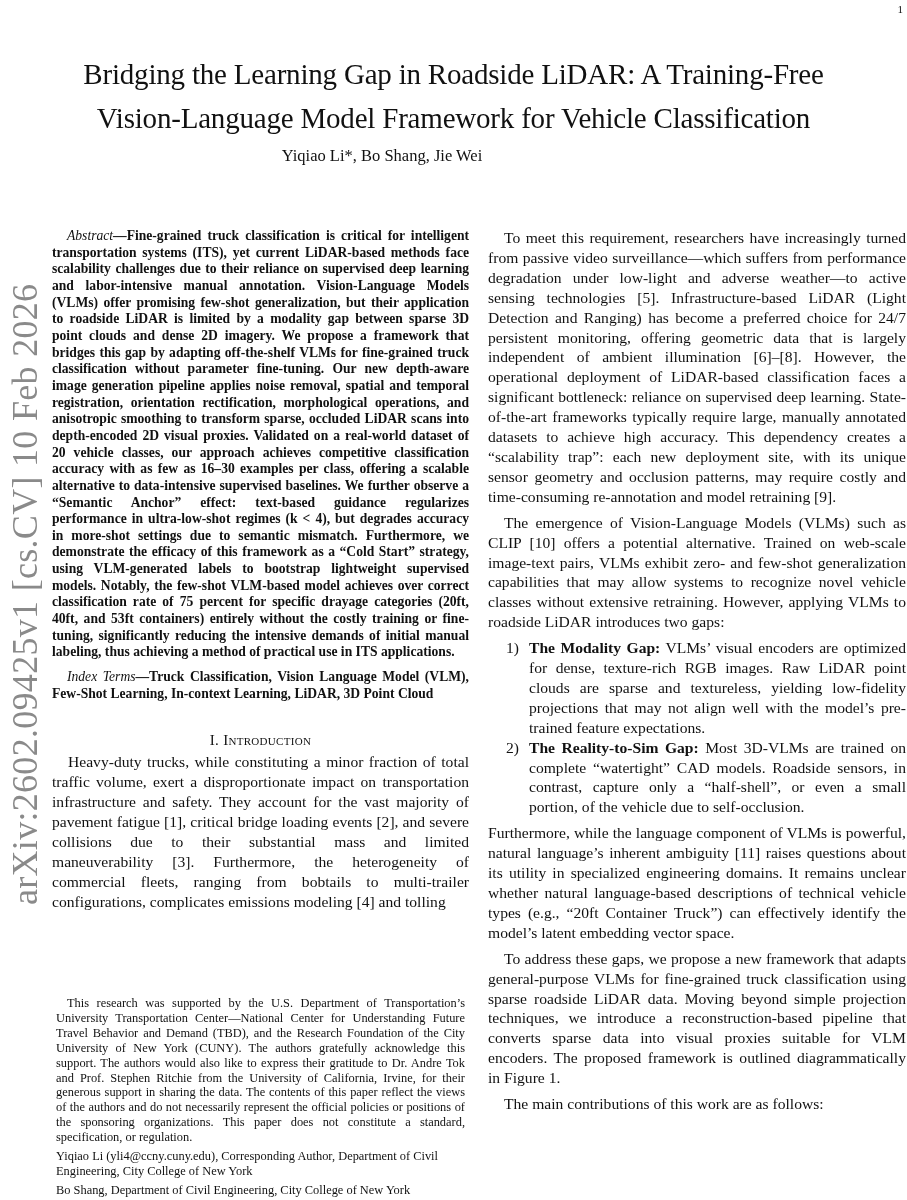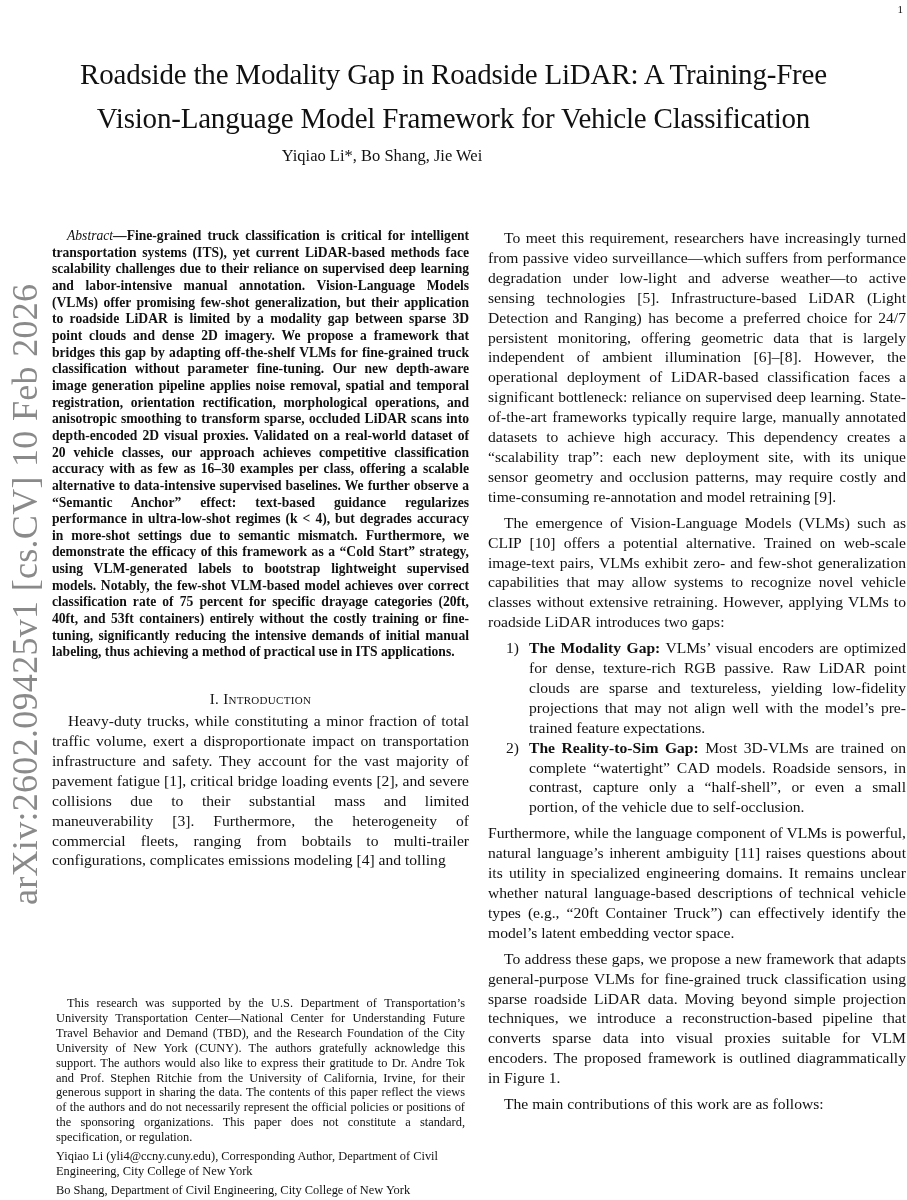--- a/index.html
+++ b/index.html
@@ -133,50 +133,51 @@
 </head>
 <body>
 
 <div>
 
   <div class="page-number">1</div>
 
   <div class="arxiv-stamp">arXiv:2602.09425v1  [cs.CV]  10 Feb 2026</div>
 
   <h1 class="title">
-    <span>Roadside the Modality Gap in Roadside LiDAR: A Training-Free</span>
+    <span>Bridging the Learning Gap in Roadside LiDAR: A Training-Free</span>
     <span>Vision-Language Model Framework for Vehicle Classification</span>
   </h1>
 
   <div class="authors">Yiqiao Li*, Bo Shang, Jie Wei</div>
 
   <div class="col col-left">
     <p class="abstract"><span class="lead-italic">Abstract</span><span>—Fine-grained truck classification is critical for intel­ligent transportation systems (ITS), yet current LiDAR-based methods face scalability challenges due to their reliance on supervised deep learning and labor-intensive manual annotation. Vision-Language Models (VLMs) offer promising few-shot gen­eralization, but their application to roadside LiDAR is limited by a modality gap between sparse 3D point clouds and dense 2D imagery. We propose a framework that bridges this gap by adapting off-the-shelf VLMs for fine-grained truck classification without parameter fine-tuning. Our new depth-aware image generation pipeline applies noise removal, spatial and temporal registration, orientation rectification, morphological operations, and anisotropic smoothing to transform sparse, occluded LiDAR scans into depth-encoded 2D visual proxies. Validated on a real-world dataset of 20 vehicle classes, our approach achieves competitive classification accuracy with as few as 16–30 exam­ples per class, offering a scalable alternative to data-intensive supervised baselines. We further observe a “Semantic Anchor” effect: text-based guidance regularizes performance in ultra-low-shot regimes (k &lt; 4), but degrades accuracy in more-shot settings due to semantic mismatch. Furthermore, we demonstrate the efficacy of this framework as a “Cold Start” strategy, using VLM-generated labels to bootstrap lightweight supervised models. Notably, the few-shot VLM-based model achieves over correct classification rate of 75 percent for specific drayage categories (20ft, 40ft, and 53ft containers) entirely without the costly training or fine-tuning, significantly reducing the intensive demands of initial manual labeling, thus achieving a method of practical use in ITS applications.</span></p>
 
+    <p class="index-terms"><span class="lead-italic">Index Terms</span><span>—Truck Classification, Vision Language Model (VLM), Few-Shot Learning, In-context Learning, LiDAR, 3D Point Cloud</span></p>
 
     <div class="section-heading">
       <span class="roman">I.</span><span class="sc">Introduction</span>
     </div>
 
     <p class="para">Heavy-duty trucks, while constituting a minor fraction of total traffic volume, exert a disproportionate impact on transportation infrastructure and safety. They account for the vast majority of pavement fatigue [1], critical bridge loading events [2], and severe collisions due to their substantial mass and limited maneuverability [3]. Furthermore, the heterogene­ity of commercial fleets, ranging from bobtails to multi-trailer configurations, complicates emissions modeling [4] and tolling</p>
   </div>
 
   <div class="footnote">
     <p class="fn-main">This research was supported by the U.S. Department of Transportation’s University Transportation Center—National Center for Understanding Future Travel Behavior and Demand (TBD), and the Research Foundation of the City University of New York (CUNY). The authors gratefully acknowledge this support. The authors would also like to express their gratitude to Dr. Andre Tok and Prof. Stephen Ritchie from the University of California, Irvine, for their generous support in sharing the data. The contents of this paper reflect the views of the authors and do not necessarily represent the official policies or positions of the sponsoring organizations. This paper does not constitute a standard, specification, or regulation.</p>
     <p class="fn-affil">Yiqiao Li (yli4@ccny.cuny.edu), Corresponding Author, Department of Civil Engineering, City College of New York</p>
     <p class="fn-affil">Bo Shang, Department of Civil Engineering, City College of New York</p>
   </div>
 
   <div class="col col-right">
     <p class="para">To meet this requirement, researchers have increas­ingly turned from passive video surveillance—which suffers from performance degradation under low-light and adverse weather—to active sensing technologies [5]. Infrastructure-based LiDAR (Light Detection and Ranging) has become a preferred choice for 24/7 persistent monitoring, offering geometric data that is largely independent of ambient illumina­tion [6]–[8]. However, the operational deployment of LiDAR-based classification faces a significant bottleneck: reliance on supervised deep learning. State-of-the-art frameworks typically require large, manually annotated datasets to achieve high accuracy. This dependency creates a “scalability trap”: each new deployment site, with its unique sensor geometry and occlusion patterns, may require costly and time-consuming re-annotation and model retraining [9].</p>
     <p class="para right-para-gap">The emergence of Vision-Language Models (VLMs) such as CLIP [10] offers a potential alternative. Trained on web-scale image-text pairs, VLMs exhibit zero- and few-shot generalization capabilities that may allow systems to recognize novel vehicle classes without extensive retraining. However, applying VLMs to roadside LiDAR introduces two gaps:</p>
 
     <ol class="list">
       <li>
-        <span class="marker">1)</span><span class="item-title">The Modality Gap:</span><span> VLMs’ visual encoders are opti­mized for dense, texture-rich RGB passive. Raw LiDAR point clouds are sparse and textureless, yielding low-fidelity projections that may not align well with the model’s pre-trained feature expectations.</span>
+        <span class="marker">1)</span><span class="item-title">The Modality Gap:</span><span> VLMs’ visual encoders are opti­mized for dense, texture-rich RGB images. Raw LiDAR point clouds are sparse and textureless, yielding low-fidelity projections that may not align well with the model’s pre-trained feature expectations.</span>
       </li>
       <li>
         <span class="marker">2)</span><span class="item-title">The Reality-to-Sim Gap:</span><span> Most 3D-VLMs are trained on complete “watertight” CAD models. Roadside sen­sors, in contrast, capture only a “half-shell”, or even a small portion, of the vehicle due to self-occlusion.</span>
       </li>
     </ol>
 
     <p class="para noindent">Furthermore, while the language component of VLMs is powerful, natural language’s inherent ambiguity [11] raises questions about its utility in specialized engineering domains. It remains unclear whether natural language-based descriptions of technical vehicle types (e.g., “20ft Container Truck”) can effectively identify the model’s latent embedding vector space.</p>
     <p class="para right-para-gap">To address these gaps, we propose a new framework that adapts general-purpose VLMs for fine-grained truck classi­fication using sparse roadside LiDAR data. Moving beyond simple projection techniques, we introduce a reconstruction-based pipeline that converts sparse data into visual proxies suitable for VLM encoders. The proposed framework is out­lined diagrammatically in Figure 1.</p>
     <p class="para right-para-gap">The main contributions of this work are as follows:</p>
   </div>

